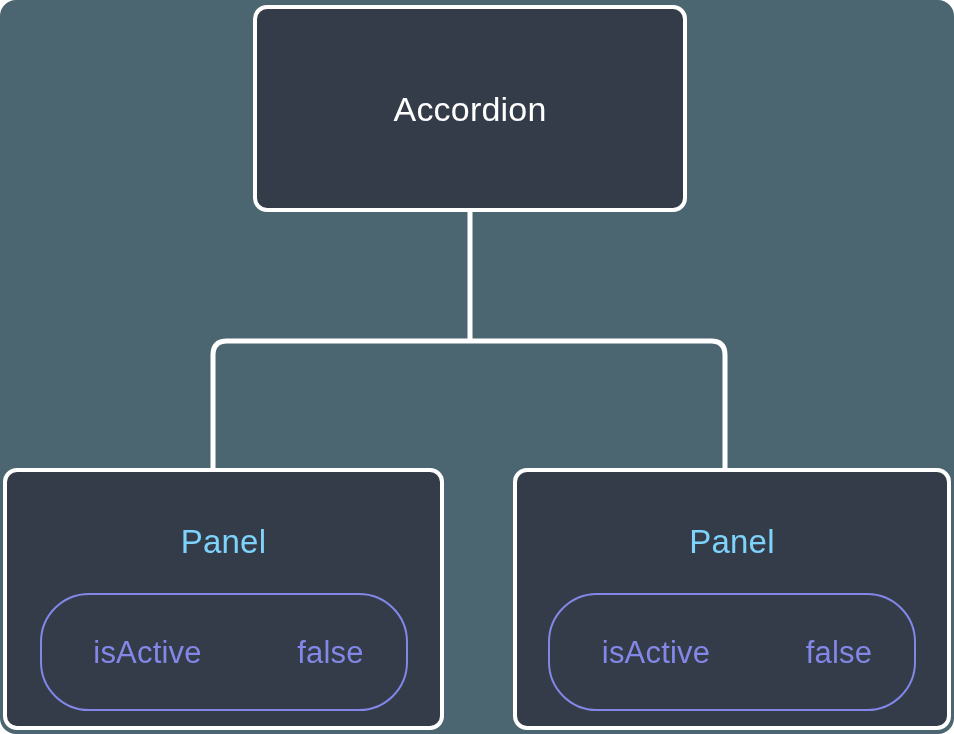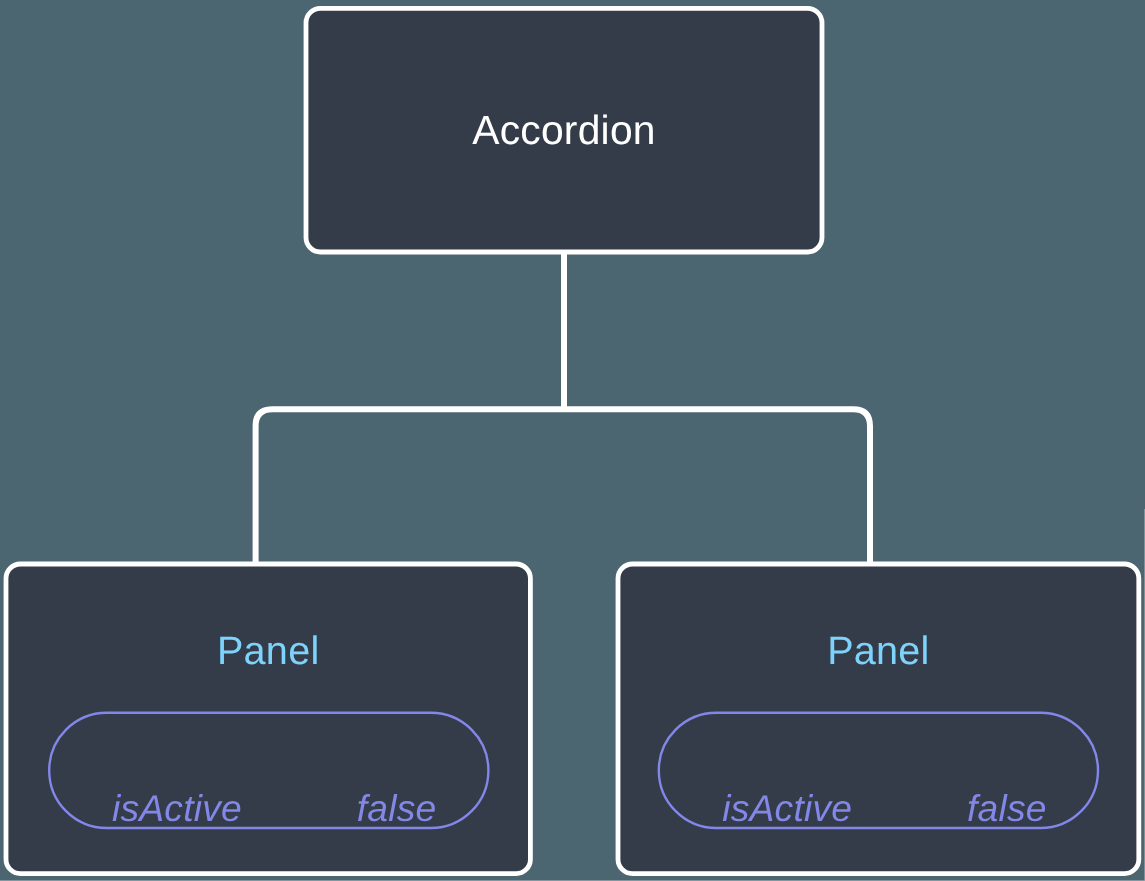--- a/index.html
+++ b/index.html
@@ -11,20 +11,21 @@
     height: 734px;
     overflow: hidden;
     font-family: "Liberation Sans", "DejaVu Sans", sans-serif;
   }
 
   #canvas {
     position: relative;
     width: 954px;
     height: 734px;
     background: #4c6671;
+    border-radius: 16px;
   }
 
   
   #connectors {
     position: absolute;
     left: 0;
     top: 0;
     width: 954px;
     height: 734px;
     z-index: 1;
@@ -73,28 +74,27 @@
     line-height: 1;
     color: #7dd3fc;
     margin-top: 53px;
     letter-spacing: 0.2px;
     font-weight: 400;
   }
 
   
   .pill {
     margin-top: 35px;
-    height: 98px;
+    height: 118px;
     box-sizing: border-box;
     display: flex;
-    align-items: flex-end;
+    align-items: center;
     border: 2px solid #8287e8;
     border-radius: 49px;
     overflow: hidden;
-    font-style: italic;
   }
   .node-child-0 .pill { width: 368px; }
   .node-child-1 .pill { width: 368px; }
 
   .pill-cell {
     display: flex;
     align-items: center;
     justify-content: center;
     color: #8287e8;
     font-size: 31px;

